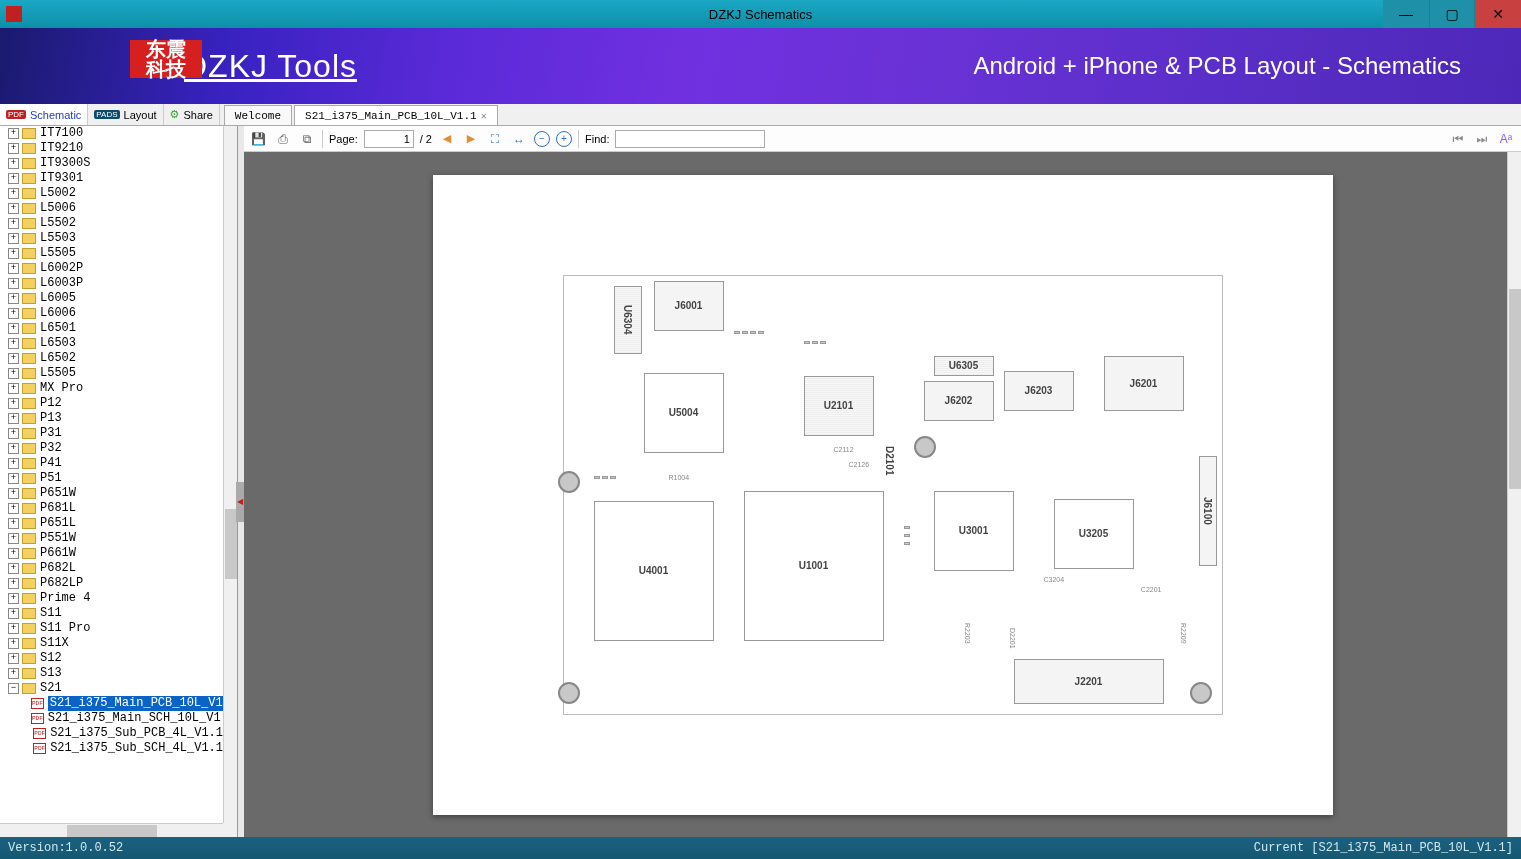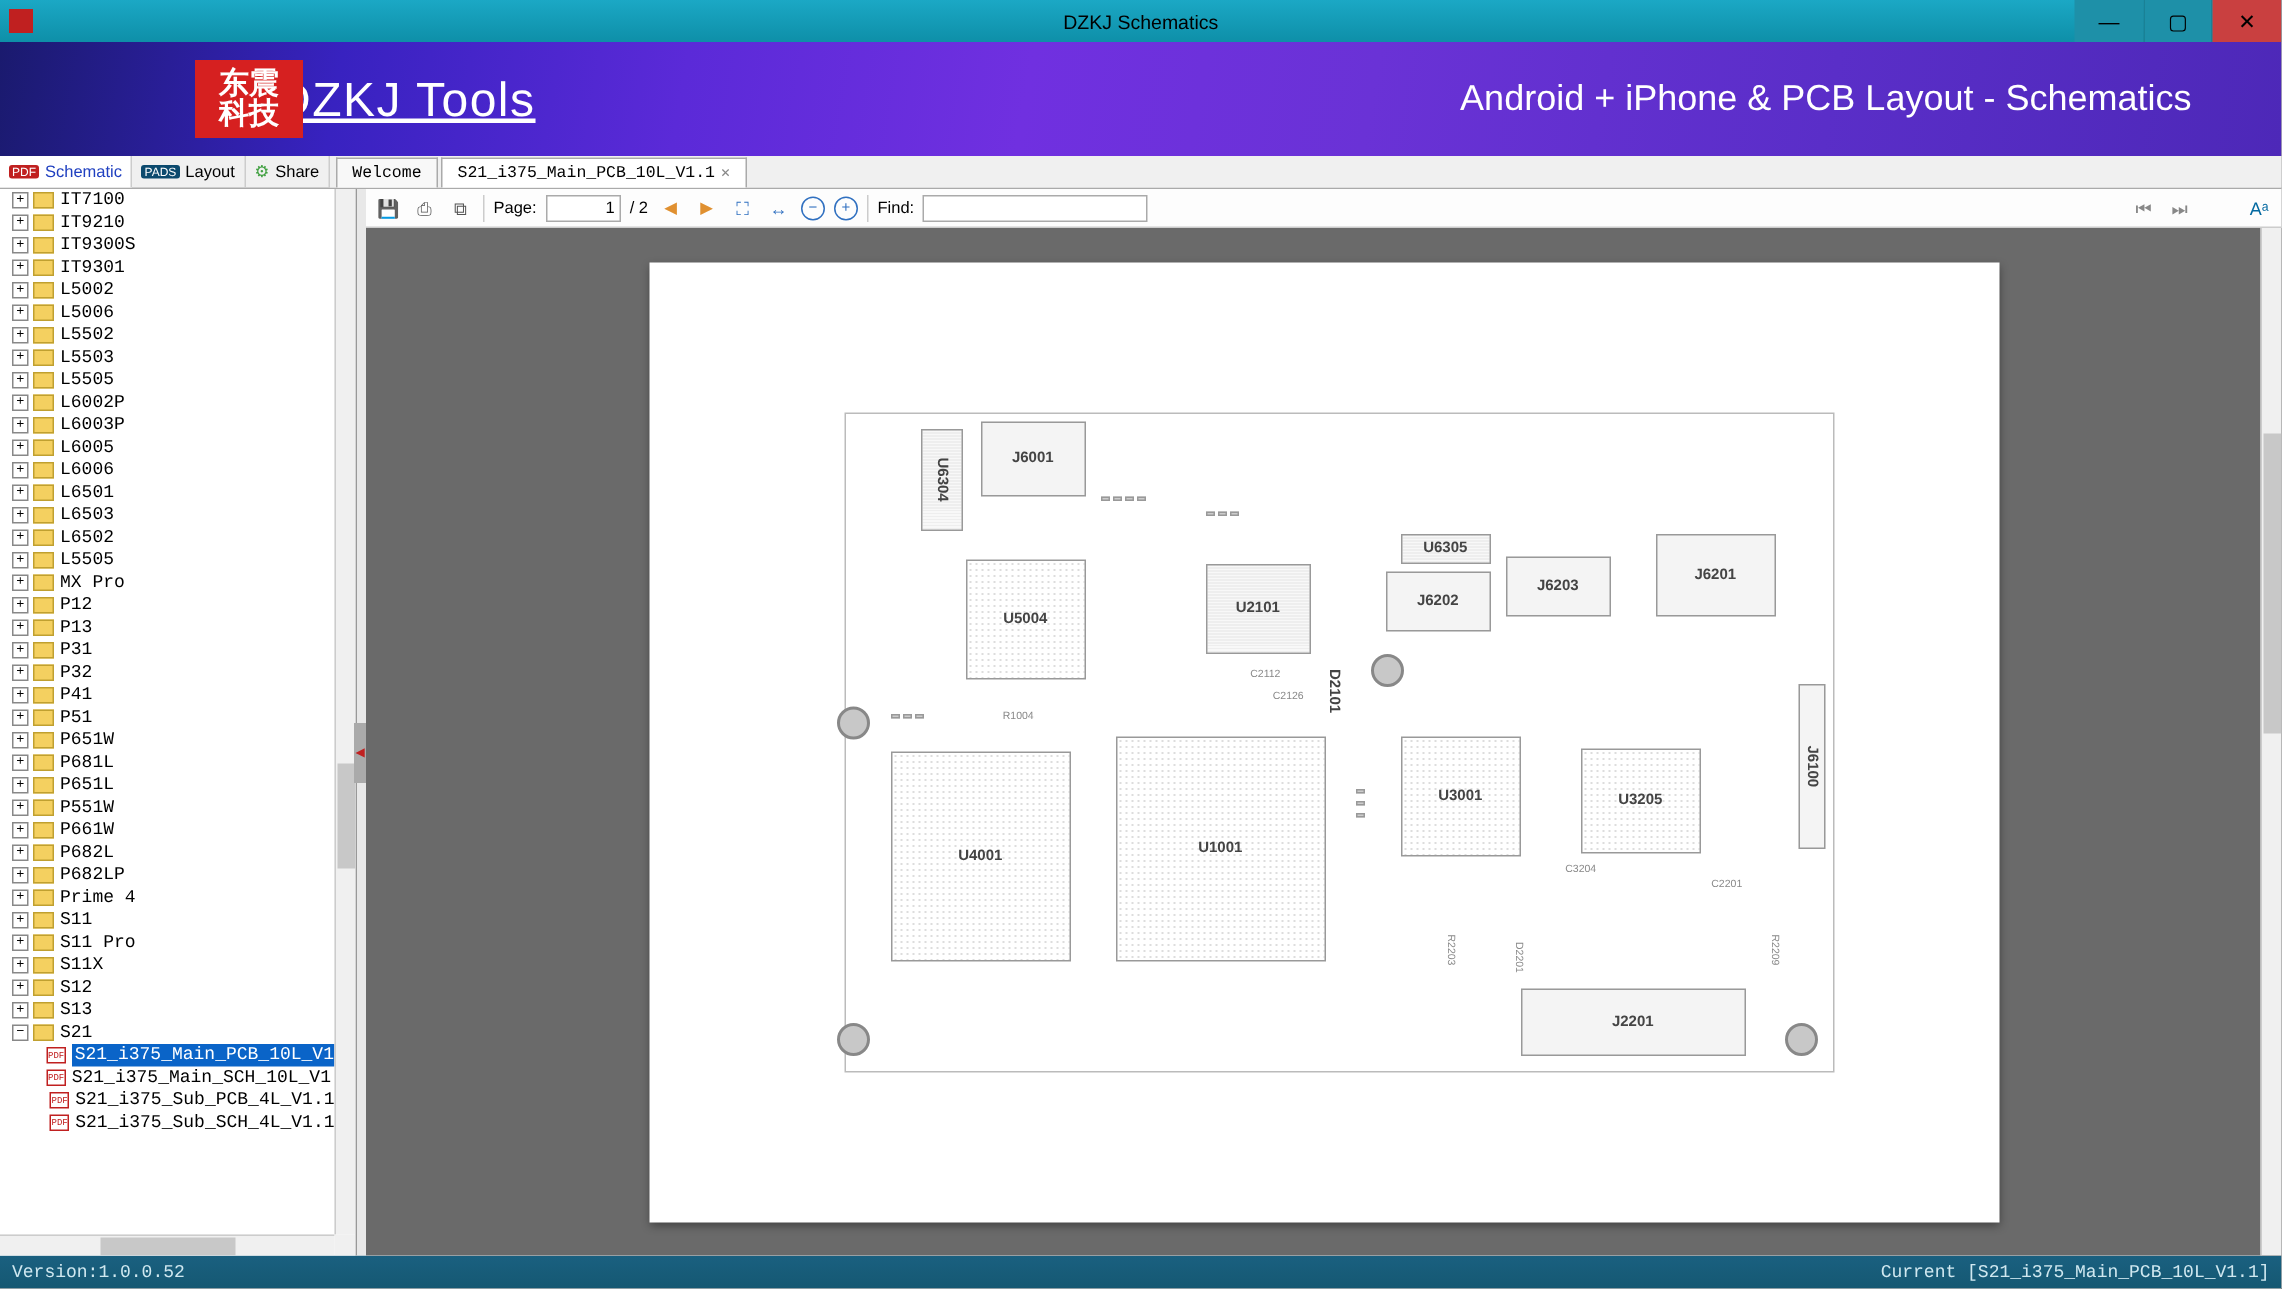--- a/index.html
+++ b/index.html
@@ -10,21 +10,21 @@
 .titlebar .app-icon { width: 16px; height: 16px; background: #c02020; margin-right: 6px; display:inline-block; }
 .titlebar .title-center { position:absolute; left:50%; transform:translateX(-50%); font-size:13px; color:#000; }
 .win-controls { position:absolute; right:0; top:0; display:flex; height:100%; }
 .win-btn { width:46px; height:100%; display:flex; align-items:center; justify-content:center; font-size:14px; font-family: "Segoe UI Symbol", sans-serif; }
 .win-min { background:#1e90a8; color:#000; }
 .win-max { background:#1e90a8; color:#000; border-left:1px solid rgba(0,0,0,.1); border-right:1px solid rgba(0,0,0,.1);}
 .win-close { background:#c94040; color:#000; }
 
 
 .banner { height: 76px; background: linear-gradient(100deg, #1a1a6e 0%, #3822c0 15%, #5b2ad8 30%, #7030e0 45%, #6a32d6 60%, #5a2ec8 80%, #4d28b8 100%); display:flex; align-items:center; color:#fff; padding-left:130px; position:relative; }
-.logo-box { position:absolute; left:130px; top:12px; width:72px; height:52px; background:#d62020; color:#fff; display:flex; align-items:center; justify-content:center; font-size:20px; font-weight:bold; text-align:left; line-height:1; }
+.logo-box { position:absolute; left:130px; top:12px; width:72px; height:38px; background:#d62020; color:#fff; display:flex; align-items:center; justify-content:center; font-size:20px; font-weight:bold; text-align:left; line-height:1; }
 .banner-title { margin-left:54px; font-size:32px; font-weight:400; letter-spacing:1px;text-decoration:underline; }
 .banner-tagline { position:absolute; right:60px; font-size:24px; font-weight:300; }
 
 
 .sidebar-tabrow { height:22px; display:flex; align-items:stretch; border-bottom:1px solid #aaa; background:#f0f0f0; font-size:11px; }
 .sbtab { display:flex; align-items:center; padding:0 6px; border-right:1px solid #ccc; gap:4px; }
 .sbtab.active { background:#fff; }
 .pdf-badge { background:#c02020; color:#fff; font-size:8px; padding:0 2px; border-radius:2px; }
 .pads-badge { background:#0c4a6e; color:#fff; font-size:8px; padding:0 2px; border-radius:2px; }
 .share-icon { color:#40a040; }
@@ -376,21 +376,21 @@
       <span class="tb-btn" style="color:#3070c0;">⛶</span>
       <span class="tb-btn" style="color:#3070c0;">↔</span>
       <span class="zoom-circle">−</span>
       <span class="zoom-circle">+</span>
       <span style="width:1px;height:18px;background:#ccc;"></span>
       <span>Find:</span>
       <input class="find-input" style="">
       <span style="flex:1"></span>
       <span class="tb-btn" style="color:#888;">⏮</span>
       <span class="tb-btn" style="color:#888;">⏭</span>
-      <span class="tb-btn" style="color:#0369a1;margin-left:29px;">Aᵃ</span>
+      <span class="tb-btn" style="color:#8b5cf6;">Aᵃ</span>
     </div>
     <div class="viewer-canvas">
       <div class="page">
         <div class="pcb-outline">
 
           <div class="mhole" style="left:-6px;top:195px;"></div>
           <div class="mhole" style="left:-6px;bottom:10px;"></div>
           <div class="mhole" style="left:350px;top:160px;"></div>
           <div class="mhole" style="right:10px;bottom:10px;"></div>
 

